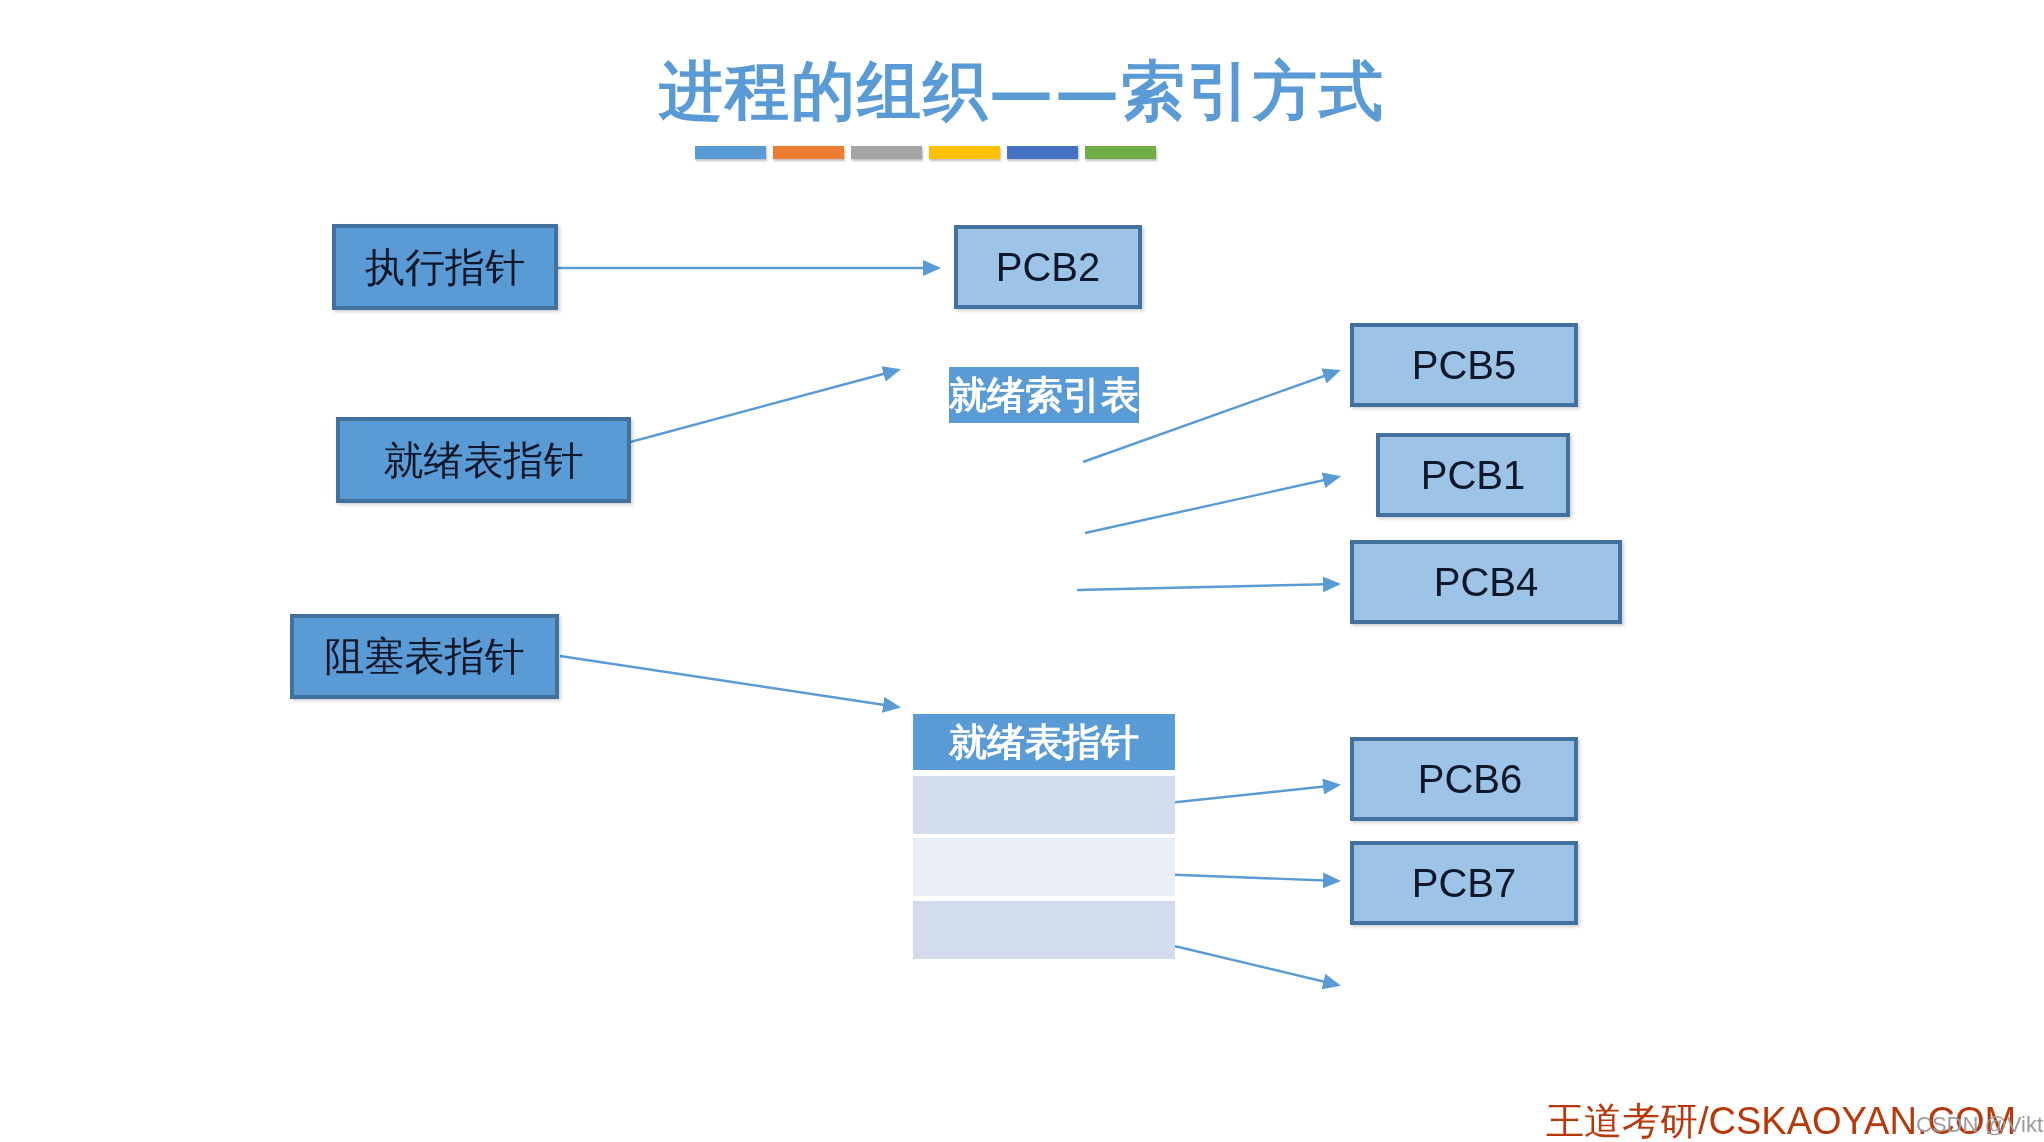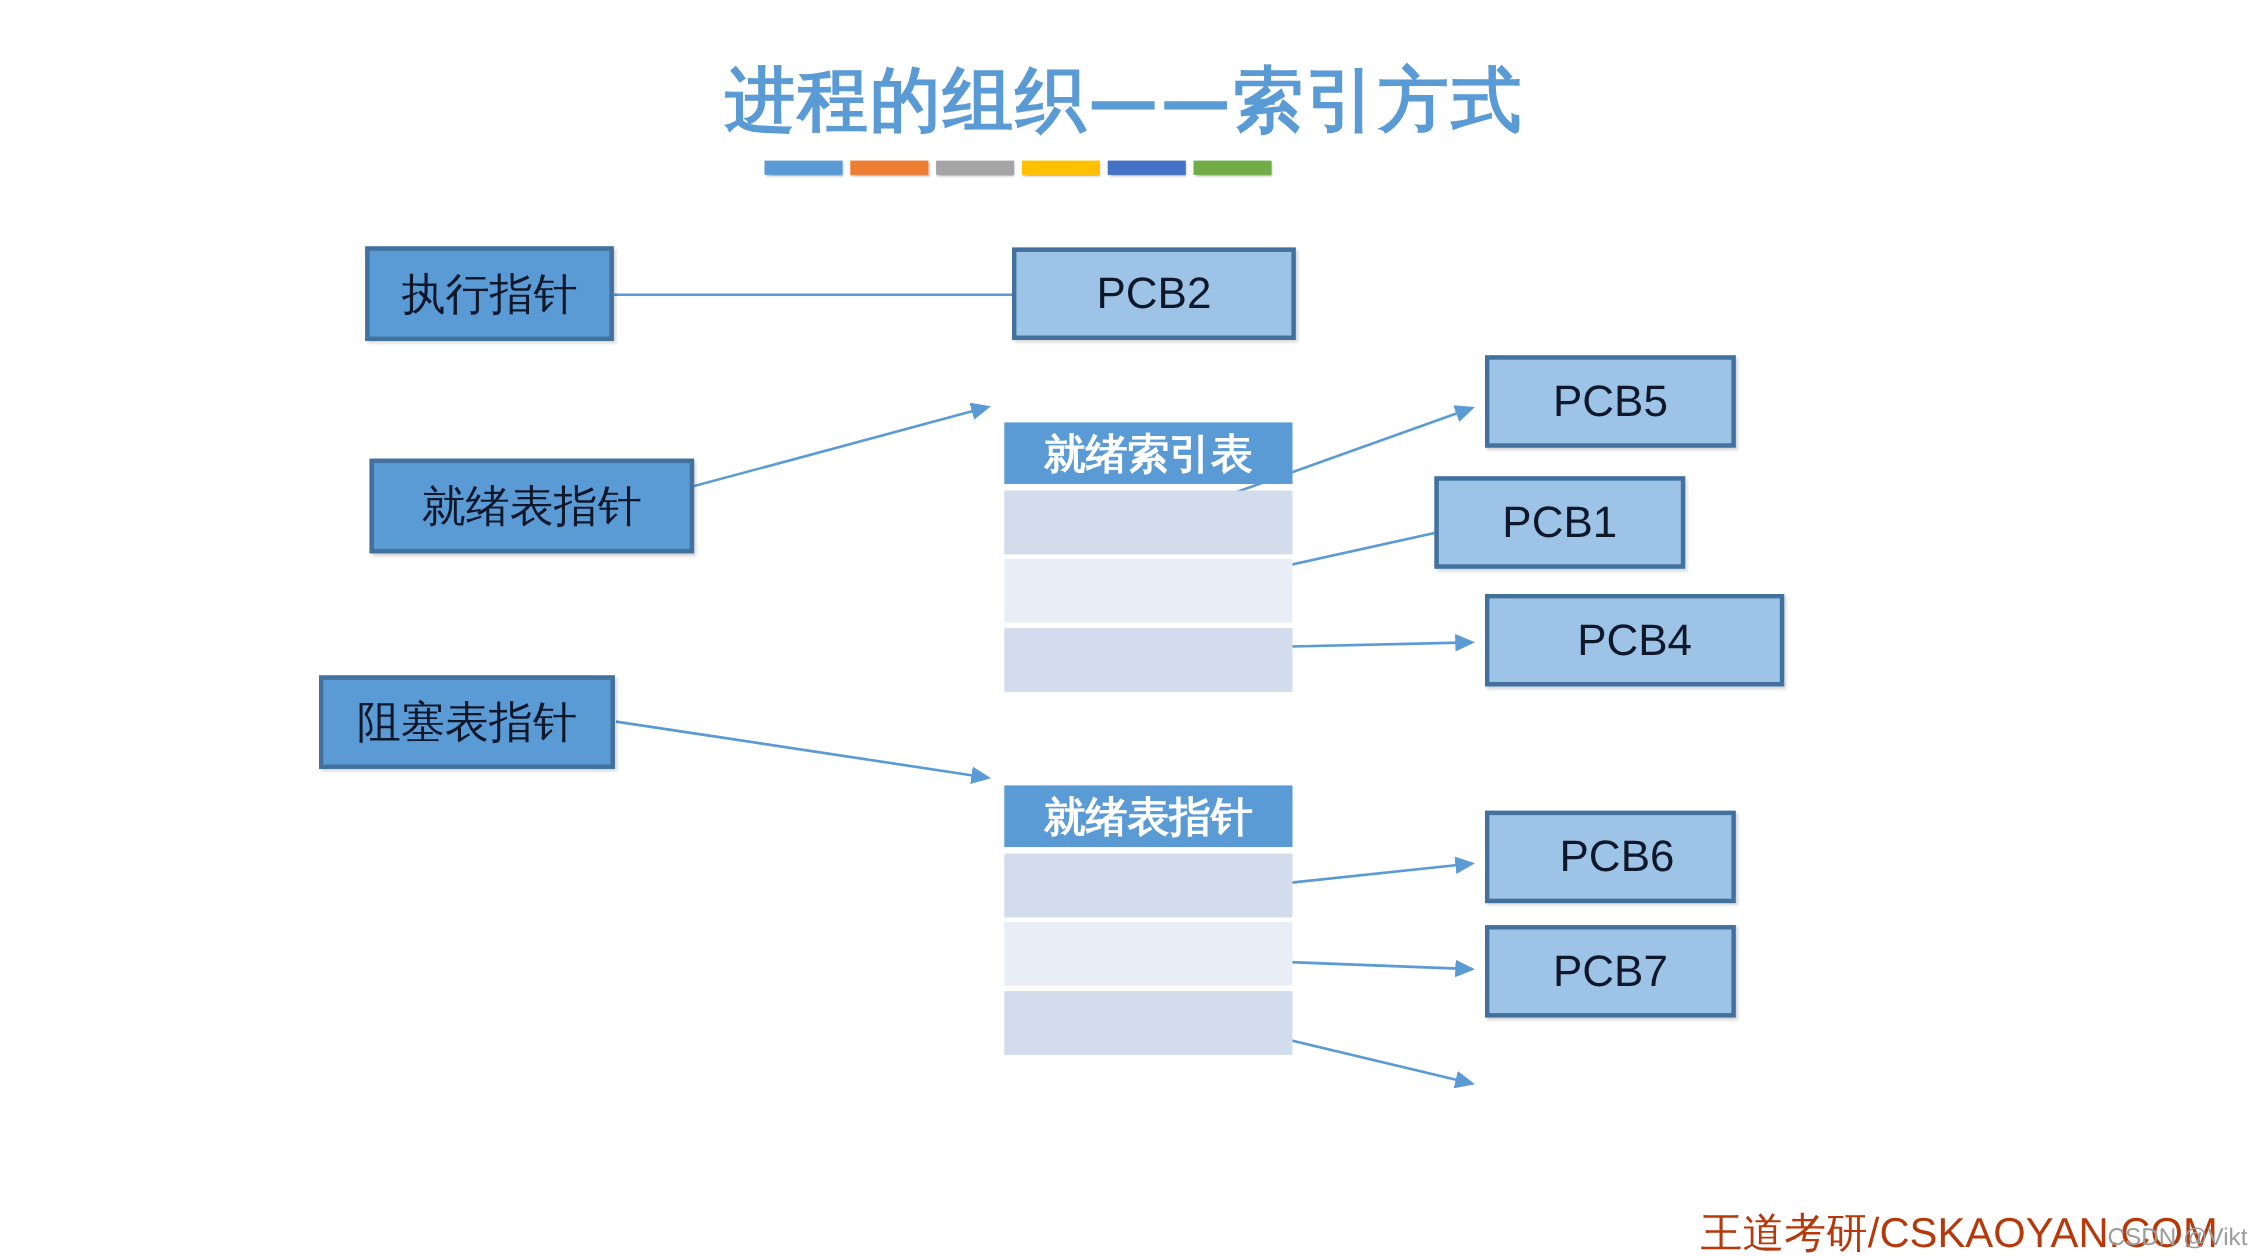--- a/index.html
+++ b/index.html
@@ -138,46 +138,46 @@
   <div class="box pointer-box" style="left:332px;top:224px;width:226px;height:86px;">
     <span>执行指针</span>
   </div>
   <div class="box pointer-box" style="left:290px;top:417px;width:295px;height:86px;margin-left:46px;">
     <span>就绪表指针</span>
   </div>
   <div class="box pointer-box" style="left:290px;top:614px;width:269px;height:85px;">
     <span>阻塞表指针</span>
   </div>
 
-  <div class="box pcb-box" style="left:920px;top:225px;width:258px;height:84px;">
+  <div class="box pcb-box" style="left:954px;top:225px;width:188px;height:84px;">
     <span>PCB2</span>
   </div>
 
-  <div class="index-table" style="left:913px;top:384px;">
+  <div class="index-table" style="left:913px;top:367px;align-items:center;">
     <div class="thead">
       <span>就绪索引表</span>
     </div>
     <div class="row odd"></div>
     <div class="row even"></div>
     <div class="row odd last"></div>
   </div>
 
   <div class="index-table" style="left:913px;top:714px;">
     <div class="thead">
       <span>就绪表指针</span>
     </div>
     <div class="row odd"></div>
     <div class="row even"></div>
     <div class="row odd last"></div>
   </div>
 
   <div class="box pcb-box" style="left:1350px;top:323px;width:228px;height:84px;">
     <span>PCB5</span>
   </div>
-  <div class="box pcb-box" style="left:1304px;top:433px;width:228px;height:84px;">
+  <div class="box pcb-box" style="left:1376px;top:433px;width:194px;height:84px;">
     <span>PCB1</span>
   </div>
   <div class="box pcb-box" style="left:1350px;top:540px;width:272px;height:84px;">
     <span>PCB4</span>
   </div>
   <div class="box pcb-box" style="left:1350px;top:737px;width:228px;height:84px;padding-left:12px;">
     <span>PCB6</span>
   </div>
   <div class="box pcb-box" style="left:1350px;top:841px;width:228px;height:84px;">
     <span>PCB7</span>

